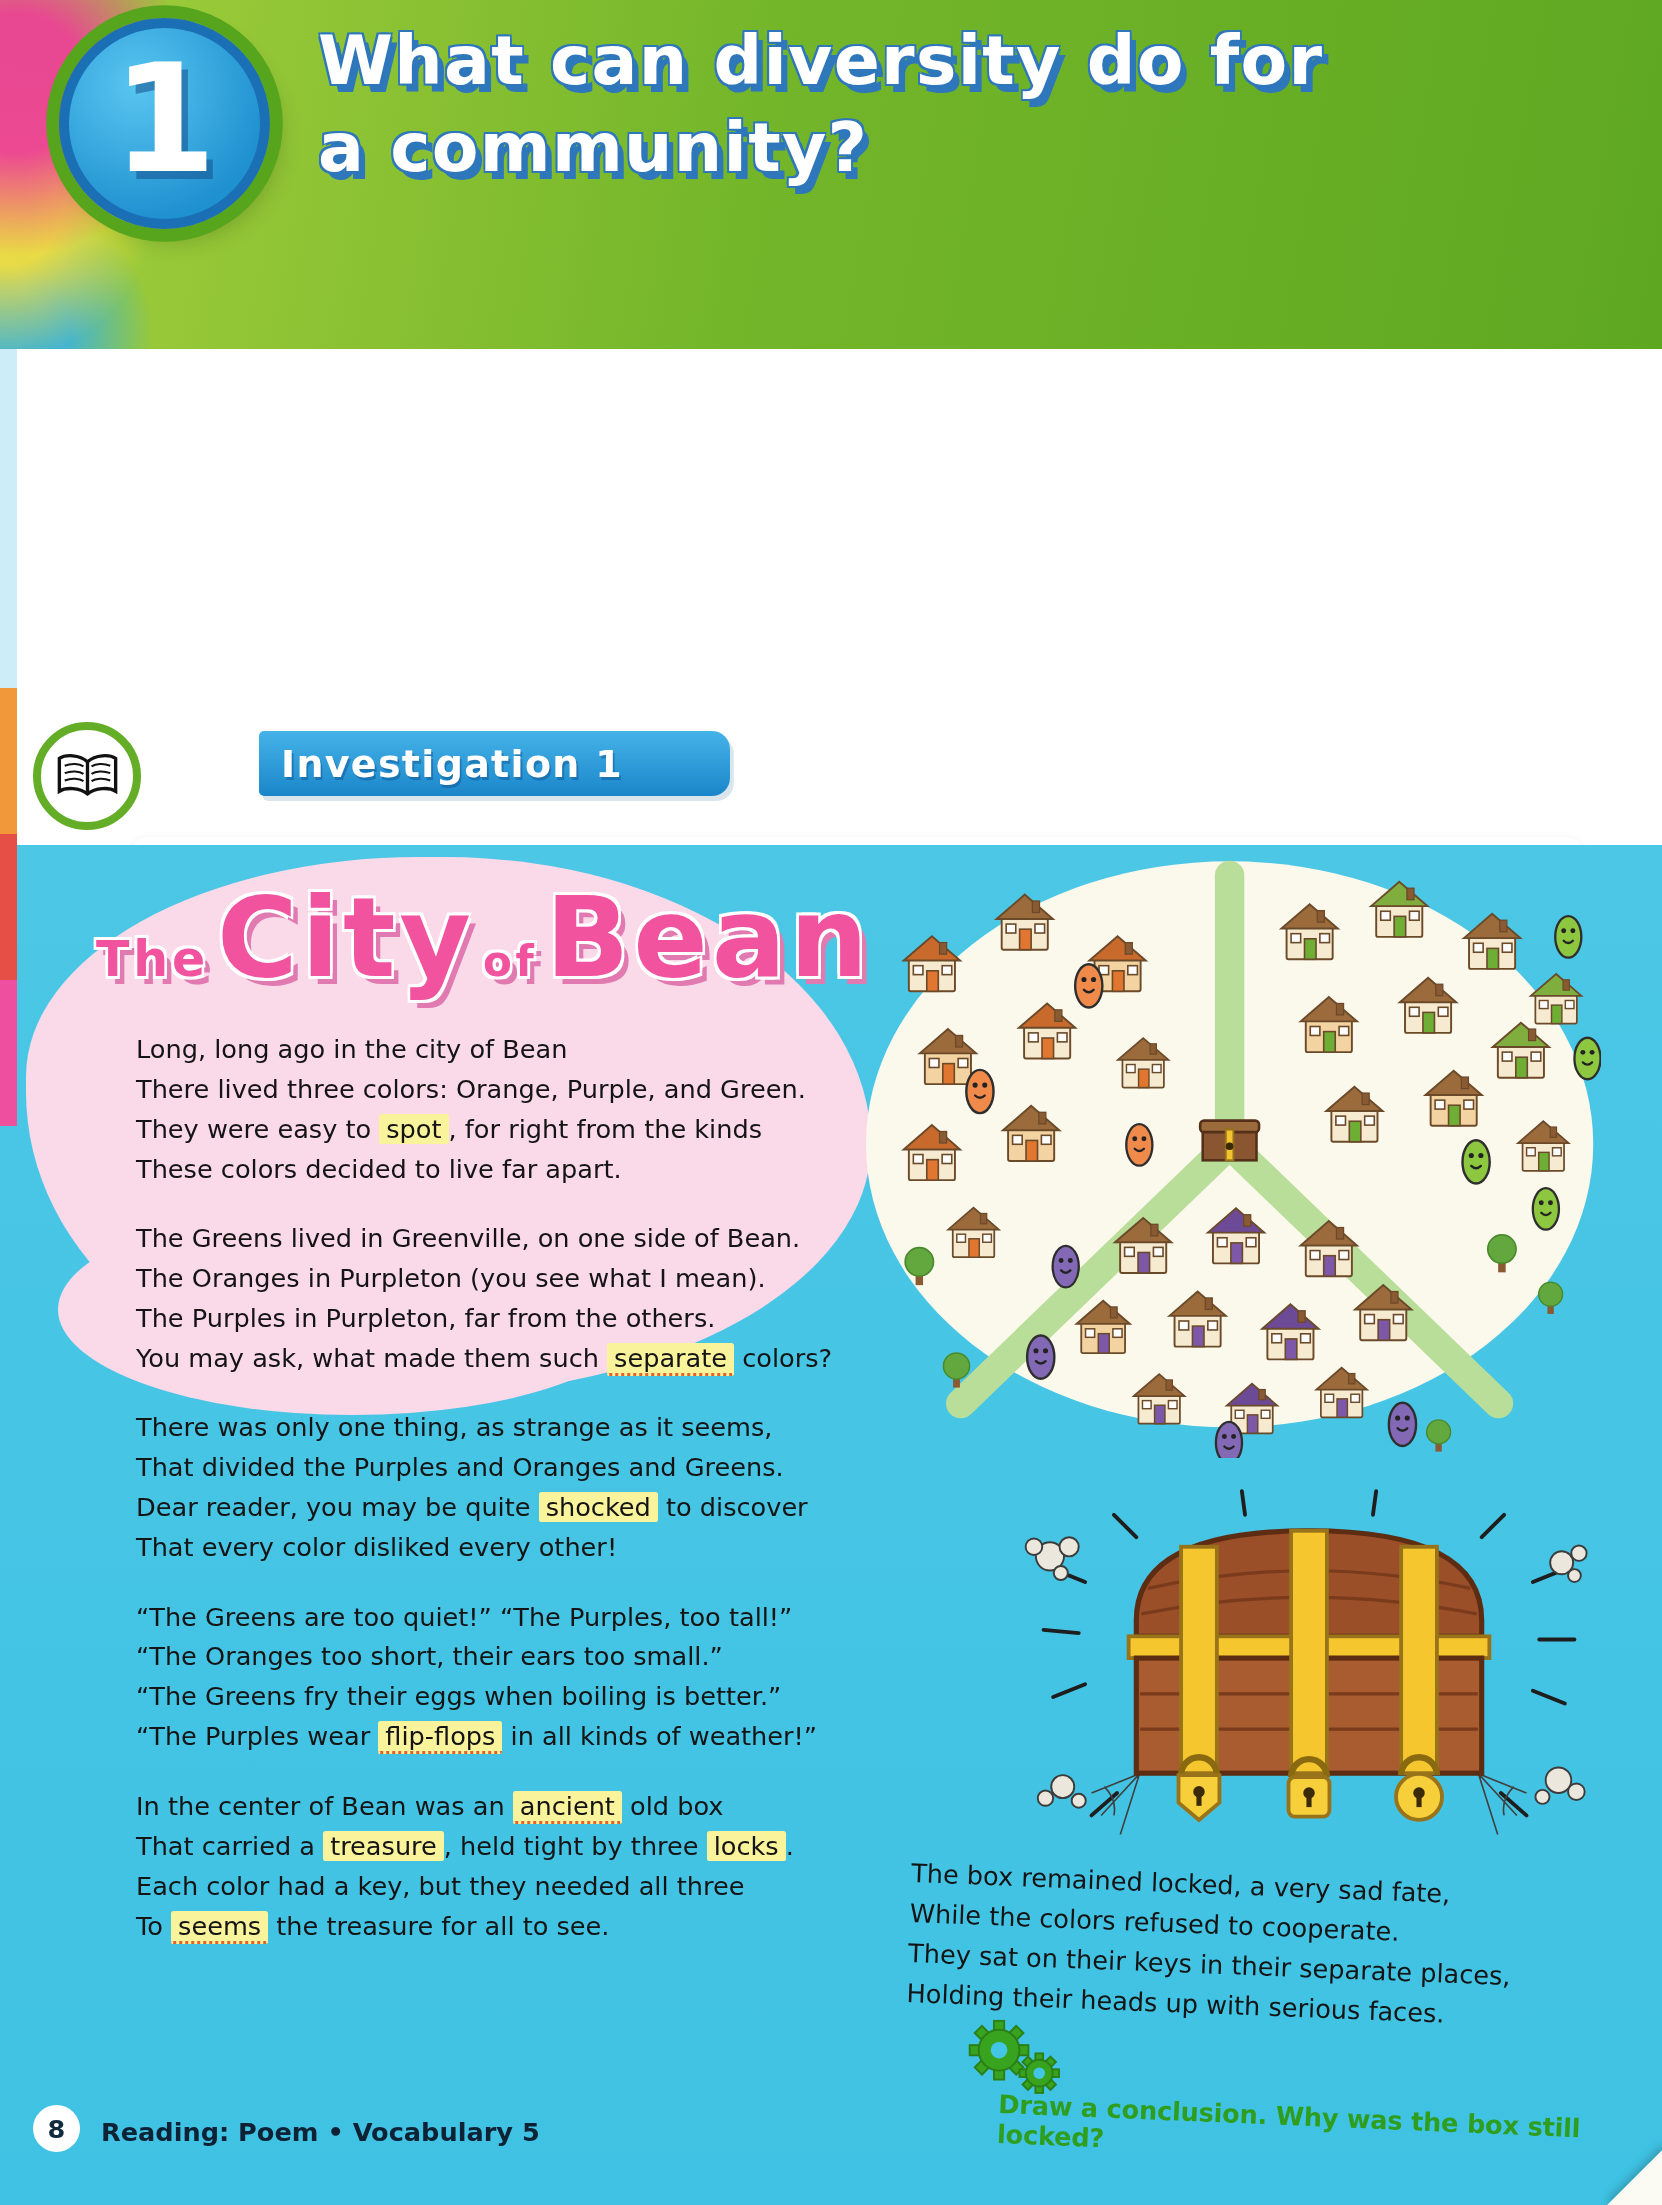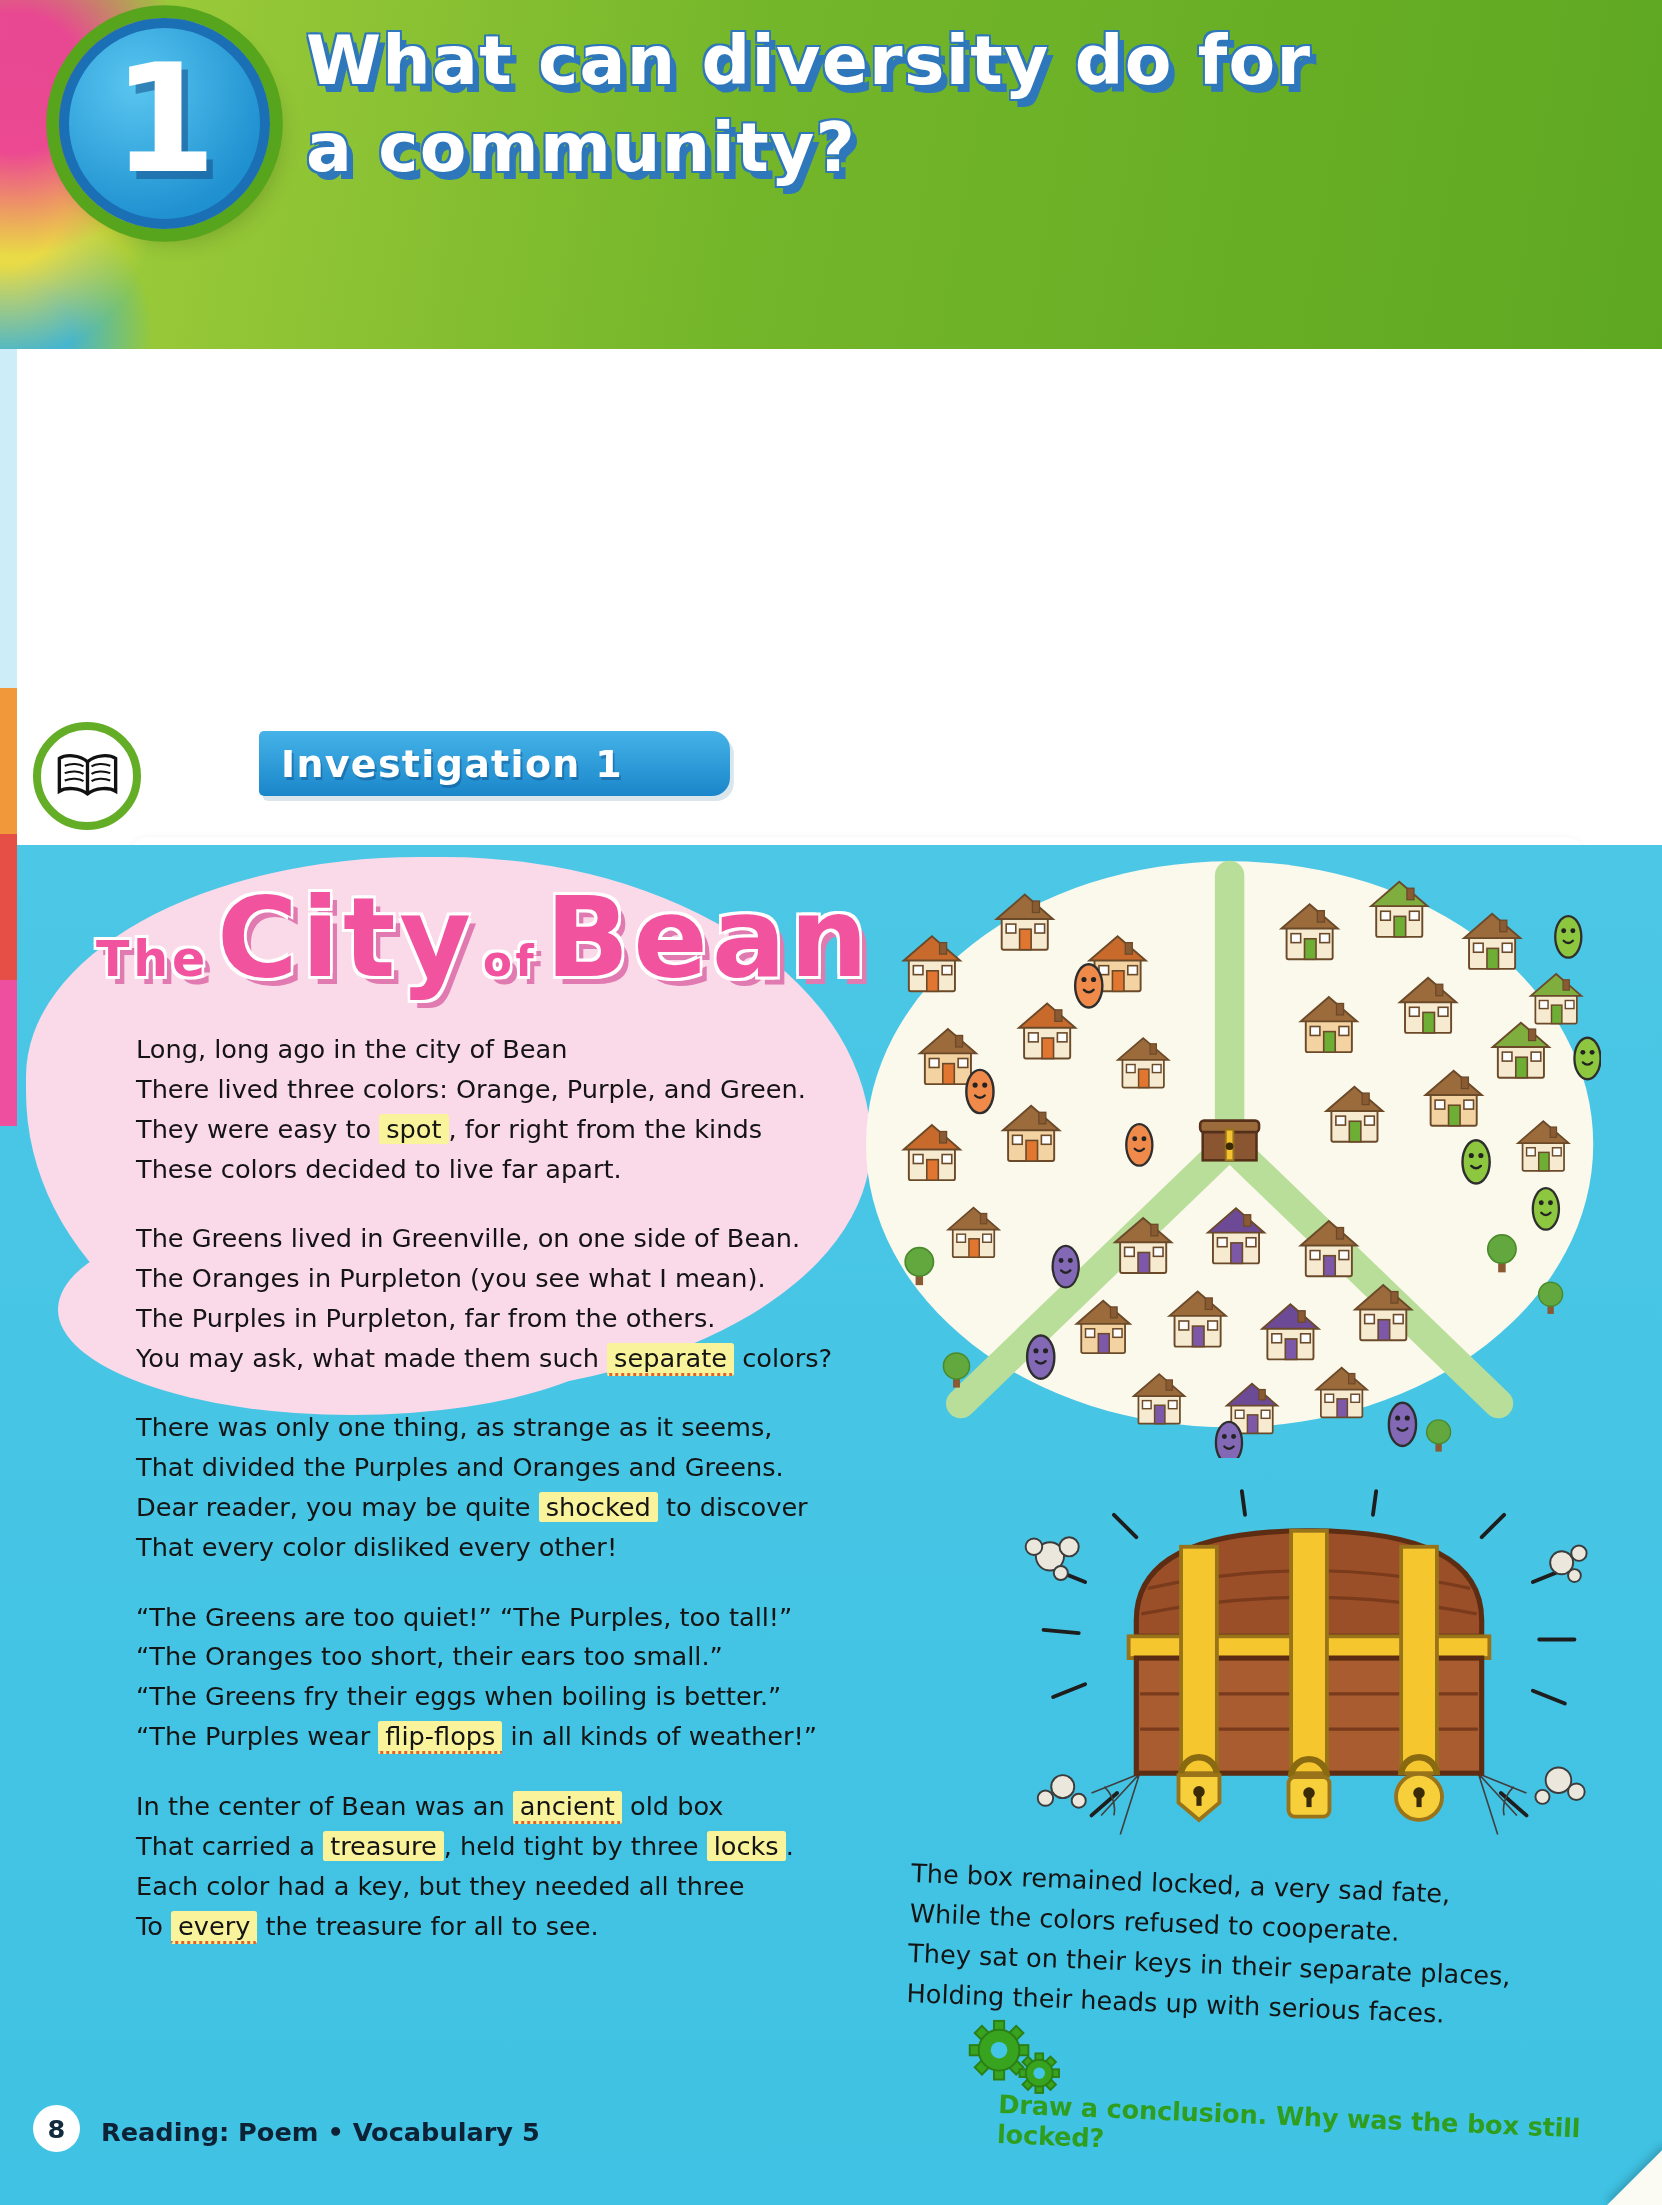--- a/index.html
+++ b/index.html
@@ -23,21 +23,21 @@
     background:radial-gradient(circle at 35% 30%, #59c6f0, #1f90d0 75%);
     border:10.2px solid #1b6fb4;
     box-shadow:0 0 0 12.8px #56a51d, 10.2px 12.8px 22px rgba(0,0,0,.18);
     display:flex; align-items:center; justify-content:center;
   }
   .unit-badge span {
     font-size:150px; font-weight:800; color:#fff; transform:translateY(-5.1px);
     text-shadow:6.4px 7.7px 0 rgba(20,80,140,.55);
   }
   .main-title {
-    position:absolute; left:306px; top:16.6px; font-size:68px; line-height:1.28;
+    position:absolute; left:318px; top:16.6px; font-size:68px; line-height:1.28;
     font-weight:800; color:#fff; letter-spacing:1.3px;
     text-shadow:-1.9px -1.9px 0 #2e77bb, 1.9px -1.9px 0 #2e77bb, -1.9px 1.9px 0 #2e77bb,
                 1.9px 1.9px 0 #2e77bb, 6.4px 7.7px 0 #2e77bb;
   }
 
   
   .white-band { position:absolute; left:0; top:349px; width:1662px; height:496px; background:#ffffff; }
   .book-badge {
     position:absolute; left:33px; top:373px; width:108px; height:108px; border-radius:50%;
     background:#fff; border:8.3px solid #63ad27; display:flex; align-items:center; justify-content:center;
@@ -254,21 +254,21 @@
       <div class="stanza">
         <div class="poem-line"><span>“The Greens are too quiet!” “The Purples, too tall!”</span></div>
         <div class="poem-line"><span>“The Oranges too short, their ears too small.”</span></div>
         <div class="poem-line"><span>“The Greens fry their eggs when boiling is better.”</span></div>
         <div class="poem-line"><span>“The Purples wear </span><span class="hl dotted">flip-flops</span><span> in all kinds of weather!”</span></div>
       </div>
       <div class="stanza">
         <div class="poem-line"><span>In the center of Bean was an </span><span class="hl dotted">ancient</span><span> old box</span></div>
         <div class="poem-line"><span>That carried a </span><span class="hl">treasure</span><span>, held tight by three </span><span class="hl">locks</span><span>.</span></div>
         <div class="poem-line"><span>Each color had a key, but they needed all three</span></div>
-        <div class="poem-line"><span>To </span><span class="hl dotted">every</span><span> the treasure for all to see.</span></div>
+        <div class="poem-line"><span>To </span><span class="hl dotted">seems</span><span> the treasure for all to see.</span></div>
       </div>
     </div>
   <div class="final-stanza" id="final-stanza">
       <div class="stanza">
         <div class="poem-line"><span>The box remained locked, a very sad fate,</span></div>
         <div class="poem-line"><span>While the colors refused to cooperate.</span></div>
         <div class="poem-line"><span>They sat on their keys in their separate places,</span></div>
         <div class="poem-line"><span>Holding their heads up with serious faces.</span></div>
       </div>
     </div>

